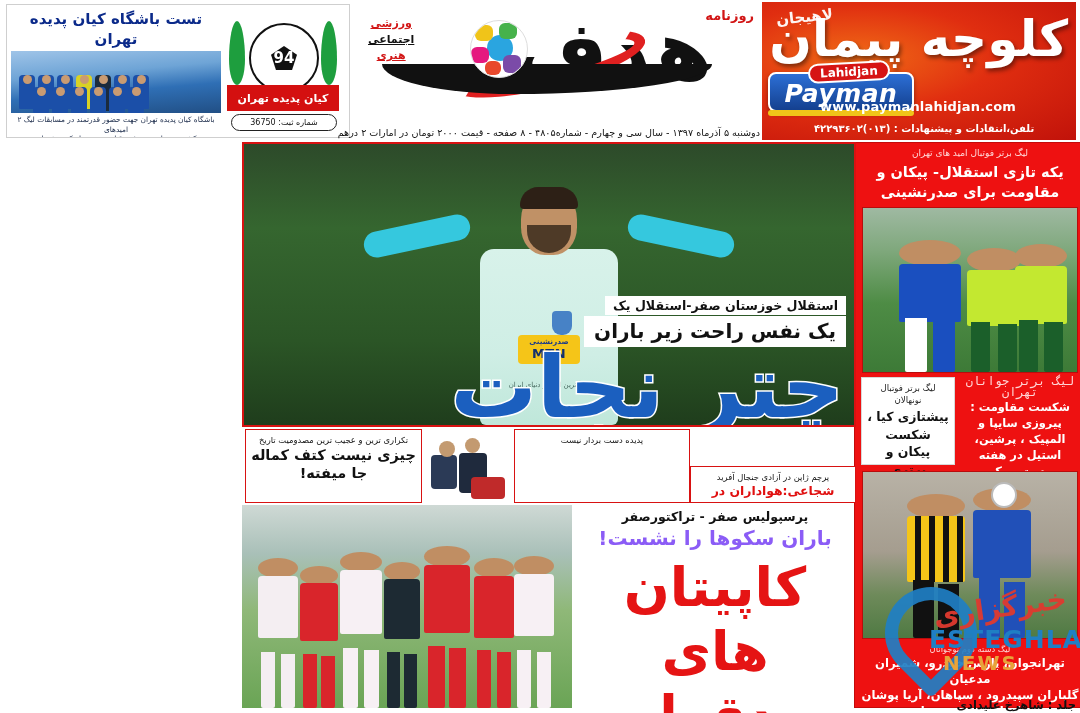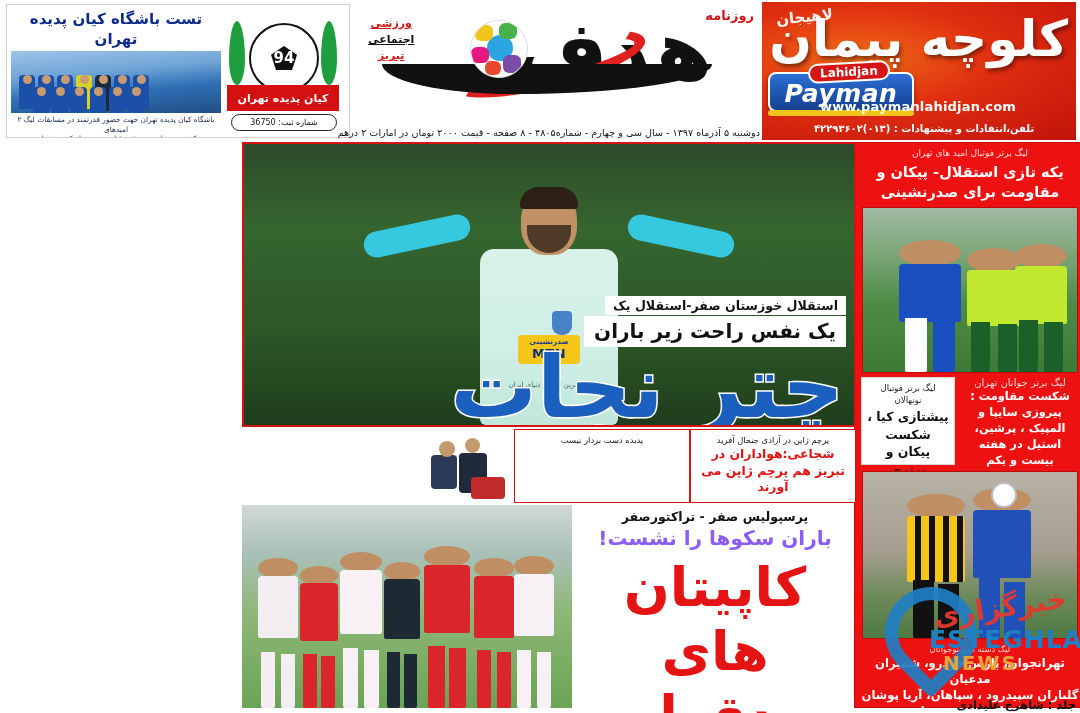--- a/index.html
+++ b/index.html
@@ -169,21 +169,21 @@
   
   .whitebox { background:#fff; border: 1px solid #d8d8d8; padding: 4px 5px; }
   .whitebox .kick { display:block; color:#222; font-size: 8.6px; line-height: 12px; text-align:center; margin-bottom:2px; }
   .whitebox .ttl { display:block; color:#111; font-size: 12.5px; line-height: 17.5px; font-weight:bold; text-align:center; }
 
   
   .lc-head { height: 62px; }
   .lc-photo { position:absolute; left:7px; right:7px; top: 64px; height: 166px; border:1px solid #b90c0c; }
   .lc-twocol { position:absolute; left:6px; right:6px; top: 234px; height: 88px; display:flex; gap:6px; }
   .lc-twocol .leftcell { width: 118px; color:#fff; text-align:center; }
-  .lc-twocol .leftcell .kick { display:block; font-size:10px; color:#ffd5d5; line-height:11px; }
+  .lc-twocol .leftcell .kick { display:block; font-size:12px; color:#ffd5d5; line-height:11px;font-family:Liberation Mono, monospace; }
   .lc-twocol .leftcell .ttl { display:block; font-size:11.4px; line-height:16px; font-weight:bold; }
   .lc-twocol .rightcell { flex:1; }
   .lc-photo2 { position:absolute; left:7px; right:7px; top: 328px; height: 168px; border:1px solid #b90c0c; }
   .lc-foot { position:absolute; left:6px; right:6px; top: 500px; height: 62px; color:#fff; text-align:center; }
   .lc-foot .kick { display:block; font-size:8.4px; color:#ffd5d5; line-height:12px; }
   .lc-foot .ttl { display:block; font-size:11.6px; line-height:16px; font-weight:bold; }
 
   
   .hero { position:absolute; left:0; top:0; width: 614px; height: 285px; border: 2px solid #d81212; overflow:hidden; }
   .hero-kick {
@@ -223,21 +223,21 @@
     width: 62px; background:#f5c518; border-radius: 4px; text-align:center; padding: 2px 0 3px;
   }
   .mtn-badge .a { display:block; font-size: 7.4px; color:#1b3a8a; font-weight:bold; }
   .mtn-badge .b { display:block; font-size: 13px; color:#14306e; font-weight:bold; letter-spacing:.5px; }
   .mtn-cap { position:absolute; left:50%; transform:translateX(-50%); top: 132px; font-size:7px; color:#4a6b62; white-space:nowrap; }
   .club-crest { position:absolute; left: 52%; top: 62px; width: 20px; height: 24px; border-radius: 4px 4px 9px 9px; background:#2f6fc0; opacity:.85; }
 
   .strip { position:absolute; left:0; top: 287px; width: 614px; height: 74px; display:flex; }
   .strip .cell { border: 1px solid #d81212; margin-left: 3px; background:#fff; position:relative; overflow:hidden; }
   .strip .cell:first-child { margin-left: 0; }
-  .strip .c1 { width: 166px; padding: 4px 5px; }
+  .strip .c1 { width: 166px; padding: 4px 5px; margin-top: 37px; }
   .strip .c2 { width: 176px; padding: 4px 5px; }
   .strip .c3 { width: 86px; border:0; margin-left:3px; }
   .strip .c4 { flex: 1; padding: 4px 5px; }
   .strip .kick { display:block; font-size: 8.4px; color:#111; line-height: 12px; text-align:center; }
   .strip .ttl-red { display:block; font-size: 12.4px; color:#e01010; font-weight:bold; line-height: 16.5px; text-align:center; }
   .strip .ttl-blk { display:block; font-size: 23px; color:#111; font-weight:bold; line-height: 30px; text-align:center; }
   .strip .ttl-blk2 { display:block; font-size: 14.5px; color:#111; font-weight:bold; line-height: 18px; text-align:center; }
 
   .lower { position:absolute; left:0; top: 363px; width: 614px; height: 203px; }
   .lower-photo { position:absolute; left:0; top:0; width: 330px; height: 203px; overflow:hidden; }
@@ -348,21 +348,21 @@
       </div>
     </div>
 
     <div class="nameplate">
       <div class="np-top">
         <span class="np-kicker">روزنامه</span>
         <span class="np-word">هدف</span>
         <div class="np-tags">
           <span class="t1">ورزشی</span>
           <span class="t2">اجتماعی</span>
-          <span class="t3">تبریز</span>
+          <span class="t3">هنری</span>
         </div>
         <div class="np-swoosh-red"></div>
         <div class="np-swoosh"></div>
         <div class="np-ball">
           <i style="left:16px; top:14px; width:26px; height:26px; border-radius:50%; background:#2aa5e0;"></i>
           <i style="left:4px; top:4px; width:18px; height:16px; background:#f0c419; border-radius:6px;"></i>
           <i style="left:28px; top:2px; width:18px; height:16px; background:#46b24b; border-radius:6px;"></i>
           <i style="left:0px; top:26px; width:18px; height:16px; background:#e5197f; border-radius:6px;"></i>
           <i style="left:32px; top:34px; width:18px; height:18px; background:#7b4ba8; border-radius:6px;"></i>
           <i style="left:14px; top:40px; width:16px; height:14px; background:#e8482c; border-radius:6px;"></i>
@@ -489,20 +489,24 @@
         <div class="cell c2">
           <span class="kick">پدیده دست بردار نیست</span>
         </div>
         <div class="cell c3 photo med">
           <span style="position:absolute; left:6px; bottom:14px; width:26px; height:34px; background:#2b3a56; border-radius:4px;"></span>
           <span style="position:absolute; left:34px; bottom:10px; width:28px; height:40px; background:#1f2a3d; border-radius:4px;"></span>
           <span style="position:absolute; left:46px; bottom:4px; width:34px; height:22px; background:#c02a2a; border-radius:4px;"></span>
           <span style="position:absolute; left:14px; bottom:46px; width:16px; height:16px; border-radius:50%; background:#c39a70;"></span>
           <span style="position:absolute; left:40px; bottom:50px; width:15px; height:15px; border-radius:50%; background:#c39a70;"></span>
         </div>
+        <div class="cell c4">
+          <span class="kick">تکراری ترین و عجیب ترین مصدومیت تاریخ</span>
+          <span class="ttl-blk2">چیزی نیست کتف کماله جا میفته!</span>
+        </div>
       </div>
 
       <div class="lower">
         <div class="lower-photo photo crowd">
           <div class="fig" style="left:16px; width:40px; height:150px;">
             <span class="head" style="height:20px;"></span>
             <span class="body-sh" style="top:18px; height:62px; background:#f4eef2;"></span>
             <span class="leg" style="left:3px; height:56px; background:#f4eef2;"></span>
             <span class="leg" style="right:3px; height:54px; background:#f4eef2;"></span>
           </div>

